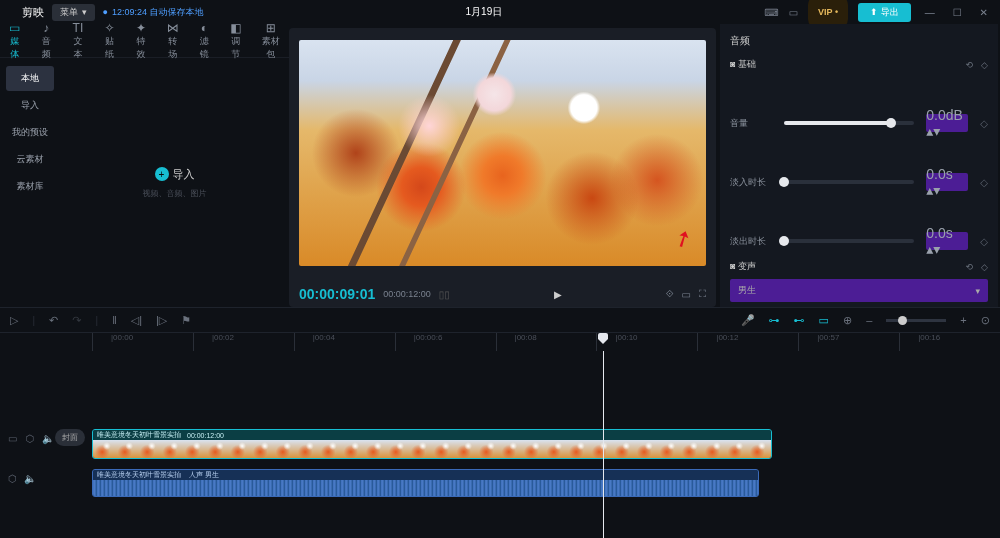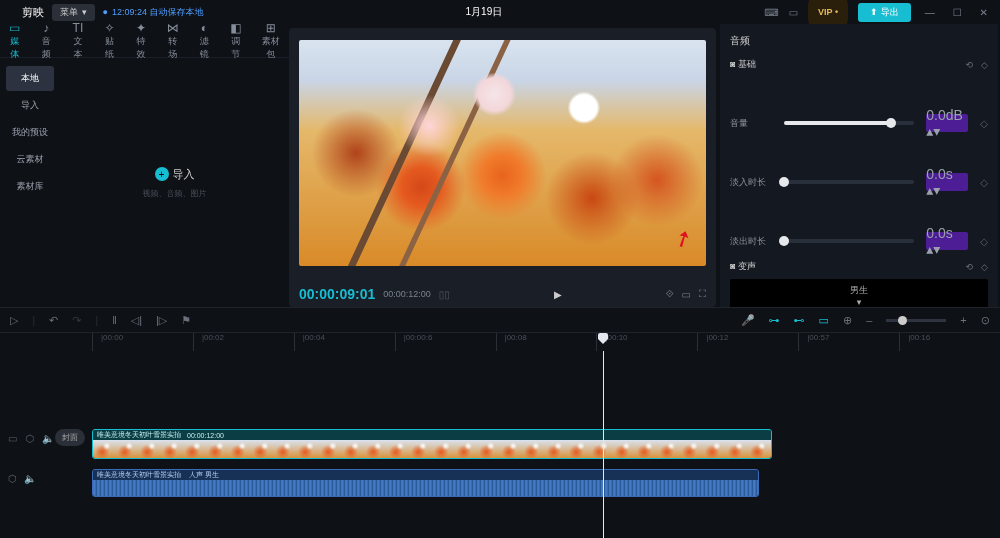--- a/index.html
+++ b/index.html
@@ -58,33 +58,33 @@
 .rp-tab.active { background:#3a414f; color:#fff; }
 .rp-sec { display:flex; align-items:center; justify-content:space-between; padding:6px 0; color:#ccc; font-size:9px; }
 .rp-sec .ticons { color:#6a717d; display:flex; gap:8px; }
 .rp-row { display:flex; align-items:center; gap:12px; padding:4px 0;margin-top:33px; }
 .rp-row label { width:42px; color:#8a919c; font-size:9px; }
 .slider-wrap { flex:1; height:4px; background:#2a303b; border-radius:2px; position:relative; }
 .slider-fill { position:absolute; height:100%; background:#e6e8ec; border-radius:2px; }
 .slider-thumb { position:absolute; top:-3px; width:10px; height:10px; border-radius:50%; background:#e6e8ec; }
 .val-box { width:42px; height:18px; background:#4c1d95; color:#9aa1ac; font-size:14px; display:flex; align-items:center; justify-content:center; border-radius:2px; }
 .kf { color:#5a616d; font-size:10px; }
-.select-wide { background:#000000; color:#aaa; padding:5px 8px; font-size:9px; display:flex; justify-content:space-between; align-items:center; border-radius:2px; margin-bottom:8px;flex-direction:column; }
+.select-wide { background:#4c1d95; color:#aaa; padding:5px 8px; font-size:9px; display:flex; justify-content:space-between; align-items:center; border-radius:2px; margin-bottom:8px; }
 .cursor-img { position:absolute; color:#fff; font-size:11px; }
 
 
 .tl-toolbar { height:26px; background:#0e1116; border-top:1px solid #1e232c; border-bottom:1px solid #1e232c; display:flex; align-items:center; padding:0 10px; gap:14px; color:#6a717d; }
 .tl-toolbar .spacer { flex:1; }
 .ico { cursor:pointer; font-size:11px; }
 .ico.active { color:#17bed2; }
 .zoom-slider { width:60px; height:3px; background:#2e3440; position:relative; }
 .zoom-slider .zt { position:absolute; top:-3px; left:20%; width:9px; height:9px; border-radius:50%; background:#ccc; }
 
 .ruler { height:18px; background:#0e1116; display:flex; padding-left:92px; position:relative; }
-.rmark { flex:1; color:#4a4f59; font-size:8px; border-left:1px solid #2a2f38; padding-left:8px; }
+.rmark { flex:1; color:#4a4f59; font-size:8px; border-left:1px solid #2a2f38; padding-left:18px; }
 .playhead-top { position:absolute; top:0; width:10px; height:10px; }
 .playhead-top::before { content:''; position:absolute; left:0; width:10px; height:6px; background:#e5e8ee; border-radius:2px 2px 0 0; }
 .playhead-top::after { content:''; position:absolute; top:6px; left:0; border:5px solid transparent; border-top:5px solid #e5e8ee; }
 
 .tracks { height:187px; background:#0e1116; position:relative; overflow:hidden; }
 .track-ctl { position:absolute; left:0; top:0; bottom:0; width:92px; }
 .tctl-row { position:absolute; left:8px; display:flex; gap:8px; color:#5a616d; font-size:10px; align-items:center; }
 .playhead-line { position:absolute; top:0; bottom:0; width:1px; background:#e5e8ee; }
 
 .vtrack { position:absolute; left:92px; height:30px; top:78px; width:680px; background:#0d4d54; border:1px solid #17bed2; border-radius:3px; display:flex; overflow:hidden; }

